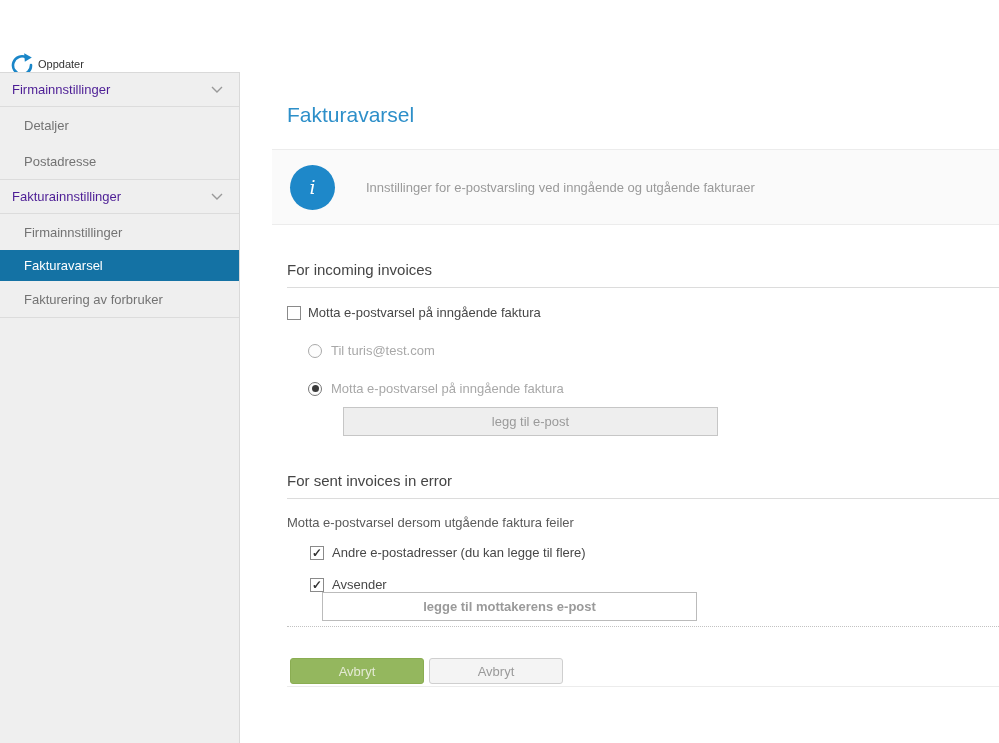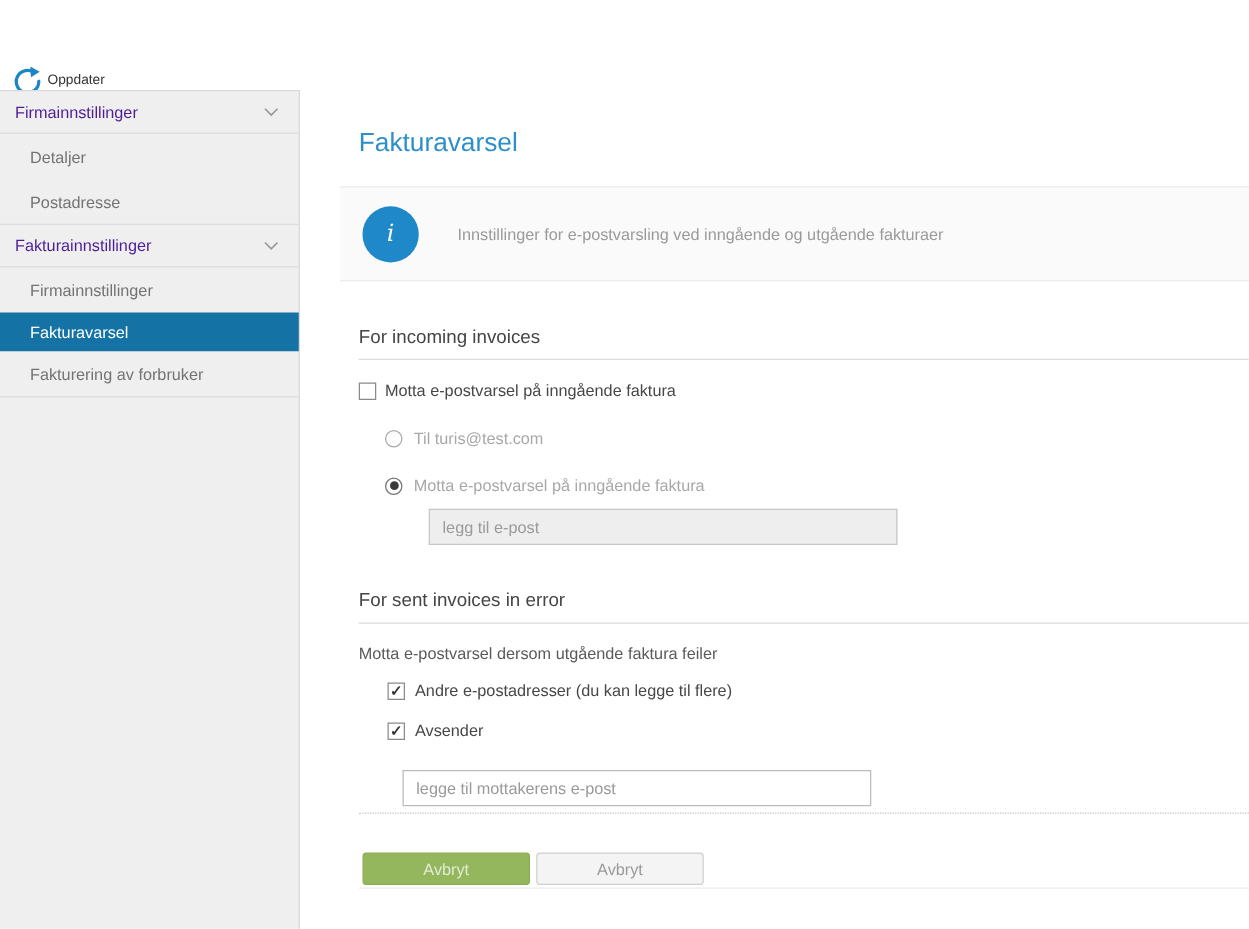--- a/index.html
+++ b/index.html
@@ -57,24 +57,24 @@
            flex:0 0 14px; display:flex; align-items:center; justify-content:center; cursor:pointer; }
   .radio.checked { border-color:#777; }
   .radio.checked::after { content:""; width:7px; height:7px; border-radius:50%; background:#3a3a3a; }
 
   .cb-row-1 { margin-top:17px; gap:7px; }
   .radio-group { margin-left:21px; }
   .radio-row { margin-top:23px; gap:9px; }
 
   .email-input { display:block; width:375px; height:29px; border:1px solid #c6c6c6;
                  padding:0 10px; font-size:13px; color:#a16207; outline:none;
-                 font-family:"Liberation Sans", sans-serif; }
+                 font-family:"Liberation Sans", sans-serif;text-align:center; }
   .email-input::placeholder { color:#9a9a9a; opacity:1; }
   .input-disabled { margin-left:35px; margin-top:11px; background:#eeeeee; }
-  .input-white { margin-left:35px; margin-top:24px; background:#ffffff; border-color:#bbb; }
+  .input-white { margin-left:35px; margin-top:0; background:#ffffff; border-color:#bbb;font-weight:bold; }
 
   .desc-line { margin-top:16px; font-size:13px; color:#5a5a5a; }
   .cb-row-2 { margin-top:17px; margin-left:23px; gap:8px; }
   .cb-row-3 { margin-top:15px; margin-left:23px; gap:8px; }
 
   .dotted-sep { margin-top:5px; border-top:1px dotted #c2c2c2; }
 
   .chip { margin-top:13px; margin-left:35px; display:inline-flex; align-items:center;
           height:29px; padding:0 10px; background:#f0f0f0; border:1px solid #cfcfcf;
           border-radius:3px; font-size:13px; color:#4d4d4d; gap:6px; }

